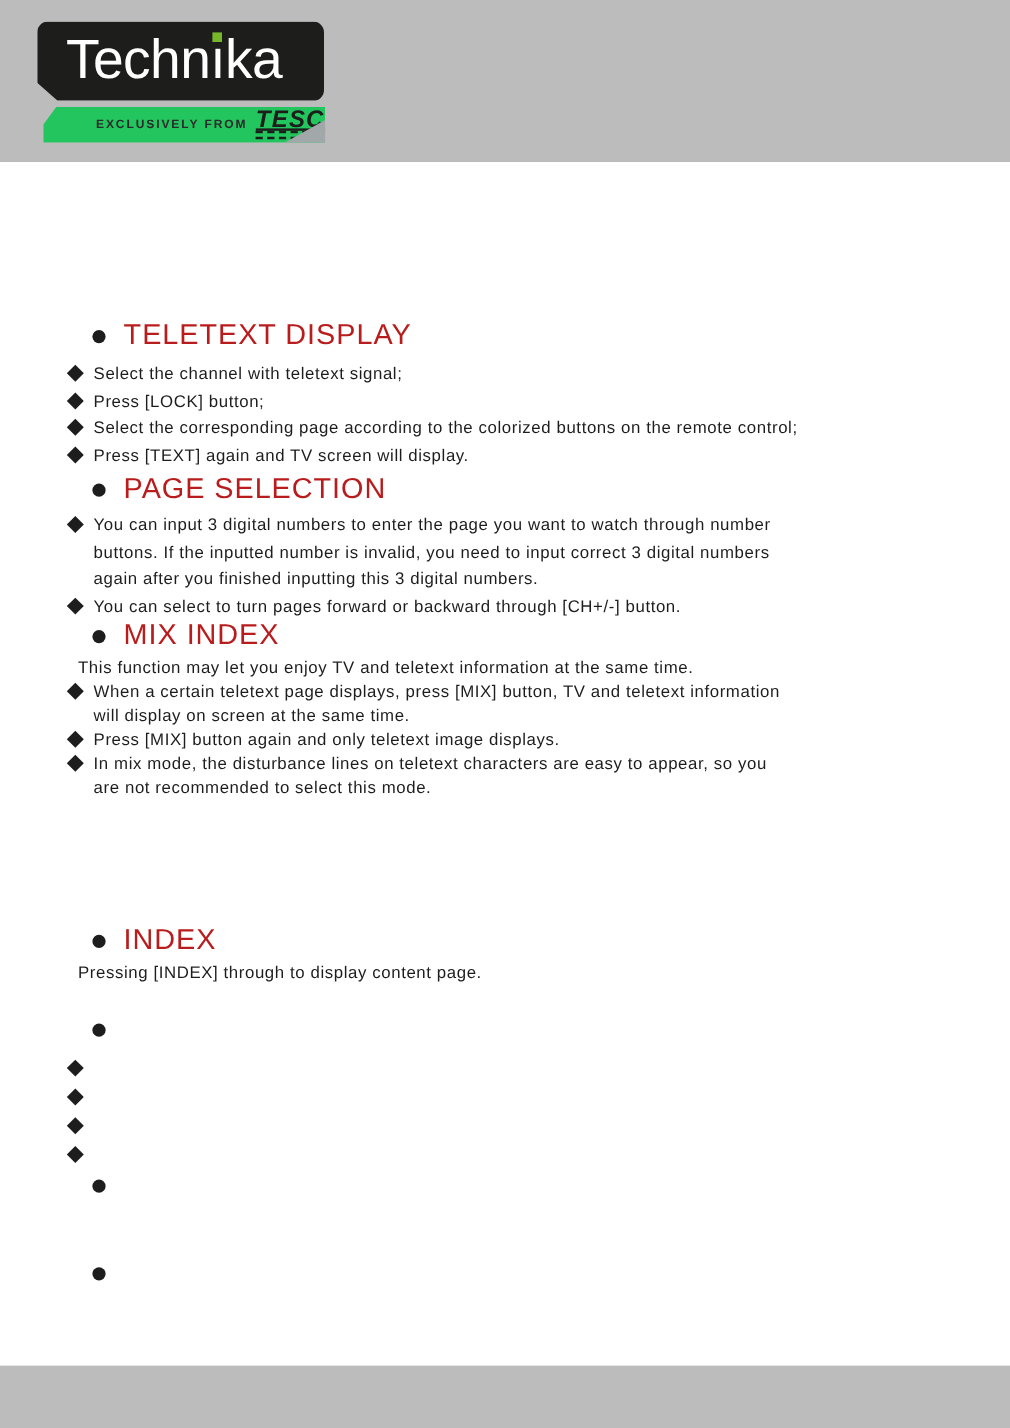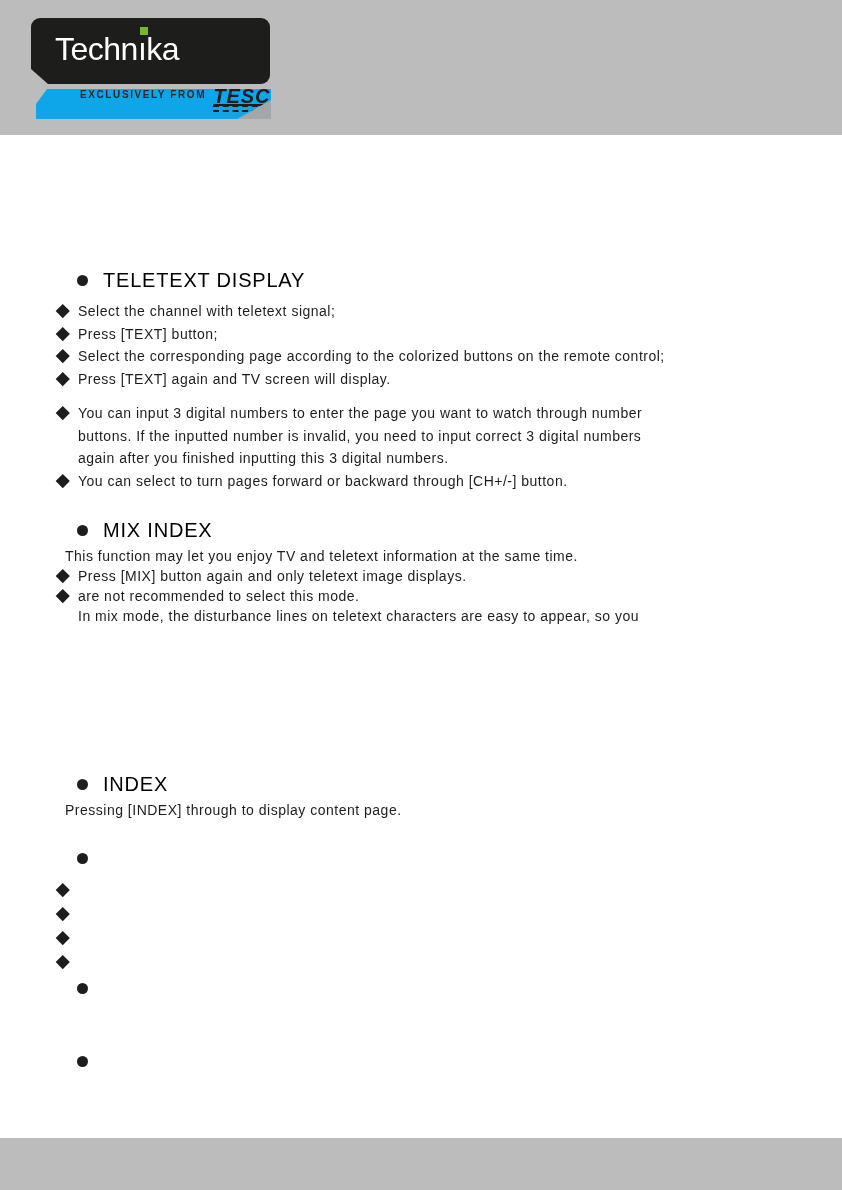--- a/index.html
+++ b/index.html
@@ -15,32 +15,32 @@
 
   
   .logo { position:absolute; left:29px; top:18px; width:244px; height:102px; }
   .logo-box {
     position:absolute; left:2px; top:0; width:239px; height:66px;
     background:#1d1d1b; border-radius:9px;
     clip-path: polygon(0 0, 100% 0, 100% 100%, 17px 100%, 0 calc(100% - 15px));
   }
   .logo-wordmark {
     position:absolute; left:24px; top:0; height:66px; line-height:63px;
-    font-size:32px; font-weight:400; color:#ffffff; letter-spacing:-0.5px;
+    font-size:46px; font-weight:400; color:#ffffff; letter-spacing:-0.5px;
     white-space:pre;
   }
   .logo-i { position:relative; display:inline-block; }
   .logo-i::after {
     content:""; position:absolute; left:2px; top:9px; width:8px; height:8px;
     background:#76b82a;
   }
   .logo-ribbon {
-    position:absolute; left:7px; top:71px; width:235px; height:30px; background:#0ea5e9;
+    position:absolute; left:7px; top:71px; width:235px; height:30px; background:#22c55e;
     clip-path: polygon(11px 0, 100% 0, 100% 100%, 0 100%, 0 15px);
-    display:flex; padding-left:44px;
+    display:flex; align-items:center; padding-left:44px;
   }
   .ribbon-tagline {
     font-size:10px; font-weight:700; letter-spacing:1.6px; color:#2a2a2a; white-space:pre;
   }
   .tesco-block { margin-left:7px; display:inline-block; }
   .tesco-word {
     display:block; font-size:20px; font-weight:700; letter-spacing:1px; color:#1d1d1b;
     font-style:italic; line-height:15px; white-space:pre;text-decoration:underline;
   }
   .tesco-lines {
@@ -53,22 +53,22 @@
   }
 
   
   .section { position:absolute; left:0; width:842px; }
   .sec-head { position:relative; height:24px; }
   .sec-bullet {
     position:absolute; left:77px; top:7px; width:11px; height:11px;
     border-radius:50%; background:#1d1d1d;
   }
   .sec-title {
-    position:absolute; left:103px; top:0; font-size:20px; line-height:24px;
-    letter-spacing:0.8px; color:#000000; white-space:pre;
+    position:absolute; left:103px; top:0; font-size:24px; line-height:24px;
+    letter-spacing:0.8px; color:#b91c1c; white-space:pre;
   }
   .sec-body { margin-left:57px; width:730px; font-size:14px; letter-spacing:0.5px; }
   .lh-a { line-height:22.5px; }   
   .lh-b { line-height:20px;   }   
   .lh-c { line-height:18px;   }   
   .lh-d { line-height:17.5px; }   
   .gap8 { margin-top:8px; } .gap6 { margin-top:6px; } .gap4 { margin-top:4px; }
   .intro { margin-left:8px; }
   .item { position:relative; padding-left:21px; }
   .dmd {
@@ -106,34 +106,38 @@
       <span class="sec-bullet"></span>
       <span class="sec-title">TELETEXT DISPLAY</span>
     </div>
     <div class="sec-body lh-a gap8">
       <div class="item">
           <span class="dmd"></span>
           <div class="line">Select the channel with teletext signal;</div>
         </div>
       <div class="item">
           <span class="dmd"></span>
-          <div class="line">Press [TEXT] button;</div>
+          <div class="line">Press [LOCK] button;</div>
         </div>
       <div class="item">
           <span class="dmd"></span>
           <div class="line">Select the corresponding page according to the colorized buttons on the remote control;</div>
         </div>
       <div class="item">
           <span class="dmd"></span>
           <div class="line">Press [TEXT] again and TV screen will display.</div>
         </div>
     </div>
   </div>
 
   <div class="section" style="top:396px">
+    <div class="sec-head">
+      <span class="sec-bullet"></span>
+      <span class="sec-title">PAGE SELECTION</span>
+    </div>
     <div class="sec-body lh-a gap6">
       <div class="item">
         <span class="dmd"></span>
         <div class="line">You can input 3 digital numbers to enter the page you want to watch through number</div>
         <div class="line">buttons. If the inputted number is invalid, you need to input correct 3 digital numbers</div>
         <div class="line">again after you finished inputting this 3 digital numbers.</div>
       </div>
       <div class="item">
           <span class="dmd"></span>
           <div class="line">You can select to turn pages forward or backward through [CH+/-] button.</div>
@@ -142,27 +146,32 @@
   </div>
 
   <div class="section" style="top:518px">
     <div class="sec-head">
       <span class="sec-bullet"></span>
       <span class="sec-title">MIX INDEX</span>
     </div>
     <div class="sec-body lh-b gap4">
       <div class="intro line">This function may let you enjoy TV and teletext information at the same time.</div>
       <div class="item">
+        <span class="dmd"></span>
+        <div class="line">When a certain teletext page displays, press [MIX] button, TV and teletext information</div>
+        <div class="line">will display on screen at the same time.</div>
+      </div>
+      <div class="item">
           <span class="dmd"></span>
           <div class="line">Press [MIX] button again and only teletext image displays.</div>
         </div>
       <div class="item">
         <span class="dmd"></span>
+        <div class="line">In mix mode, the disturbance lines on teletext characters are easy to appear, so you</div>
         <div class="line">are not recommended to select this mode.</div>
-        <div class="line">In mix mode, the disturbance lines on teletext characters are easy to appear, so you</div>
       </div>
     </div>
   </div>
 
 
   <div class="section" style="top:772px">
     <div class="sec-head">
       <span class="sec-bullet"></span>
       <span class="sec-title">INDEX</span>
     </div>

